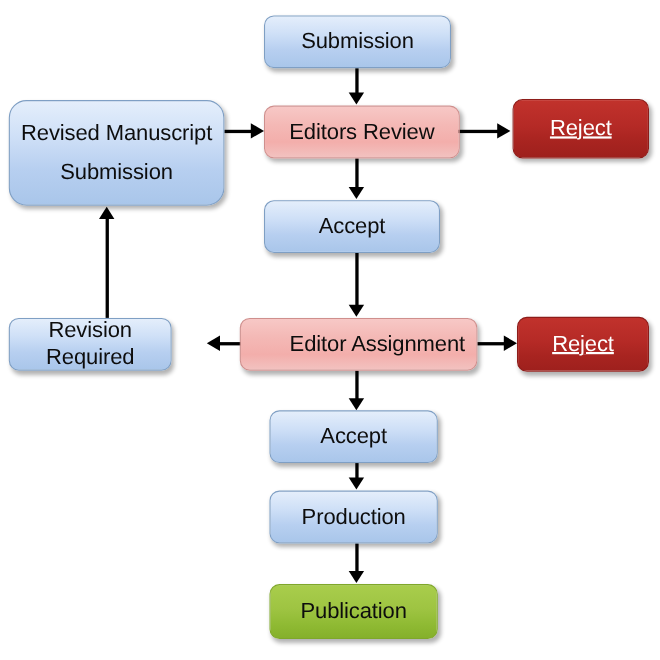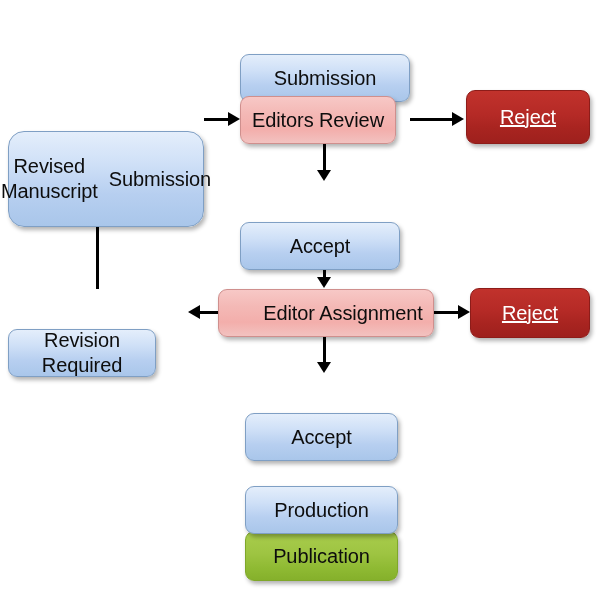--- a/index.html
+++ b/index.html
@@ -40,21 +40,20 @@
   }
 
   
   .node.blue {
     background: linear-gradient(180deg,
                 #e4eefb 0%,
                 #cfe0f7 34%,
                 #b7cff0 66%,
                 #a9c6ea 100%);
     border-color: #7f9fc4;
-    margin-top: 40px;
   }
 
   
   .node.pink {
     background: linear-gradient(180deg,
                 #f7c8c6 0%,
                 #f4b9b6 35%,
                 #f3aeab 70%,
                 #f2c2c0 100%);
     border-color: #cf8f8d;
@@ -78,21 +77,21 @@
                 #a9cd4c 0%,
                 #9ec442 45%,
                 #8fba33 75%,
                 #85b02b 100%);
     border-color: #7fa72a;
     color: #0d0d0d;
   }
 
   .node.tall {
     border-radius: 16px;
-    flex-direction: row;
+    flex-direction: column;
     justify-content: center;
     gap: 11px;
   }
   .node .line { display: block; }
 
   
   .arrow {
     position: absolute;
     z-index: 2;
   }
@@ -137,21 +136,21 @@
 
   <div class="node blue" style="left:240px; top:14px; width:170px; height:48px;">
     <span>Submission</span>
   </div>
 
   <div class="node blue tall" style="left:8px; top:91px; width:196px; height:96px;">
     <span class="line">Revised Manuscript</span>
     <span class="line">Submission</span>
   </div>
 
-  <div class="node pink" style="left:240px; top:96px; width:156px; height:48px;">
+  <div class="node pink" style="left:240px; top:96px; width:178px; height:48px;">
     <span>Editors Review</span>
   </div>
 
   <div class="node red" style="left:466px; top:90px; width:124px; height:54px;">
     <span>Reject</span>
   </div>
 
   <div class="node blue" style="left:240px; top:182px; width:160px; height:48px;">
     <span>Accept</span>
   </div>

